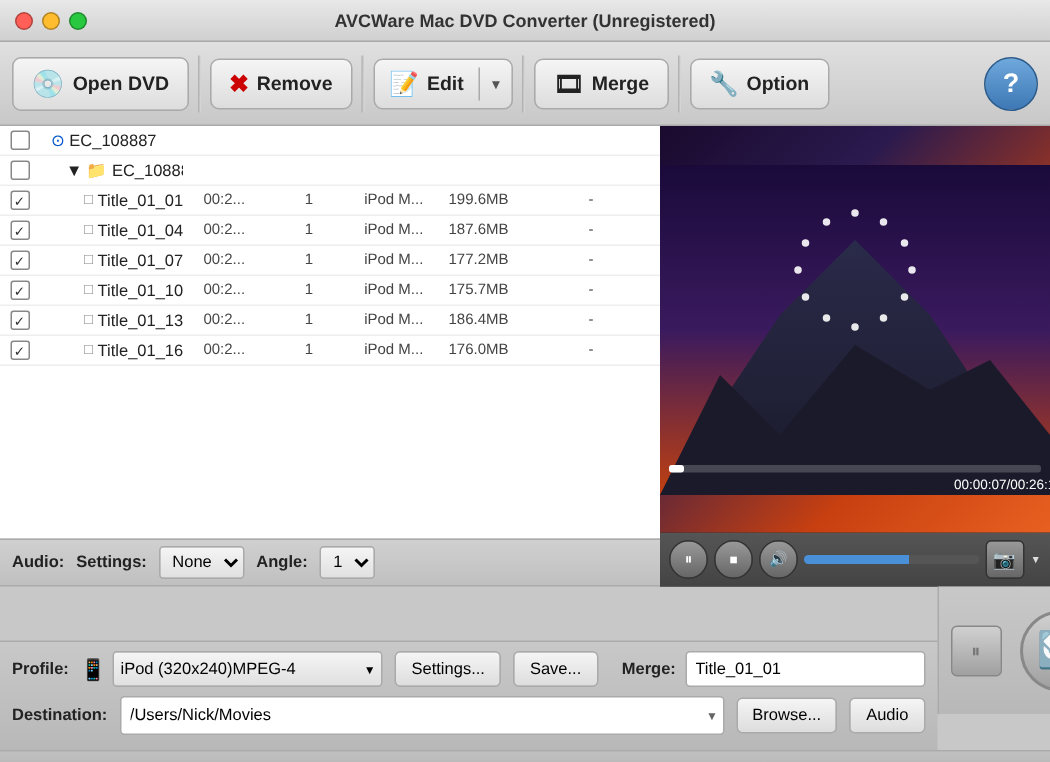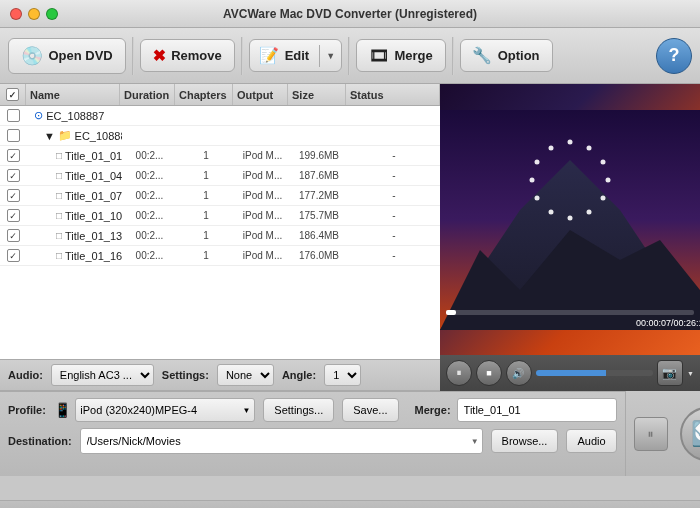--- a/index.html
+++ b/index.html
@@ -448,20 +448,21 @@
     }
 
     .bottom-section {
       display: flex;
       height: 109px;
     }
     .bottom-left {
       flex: 1;
       display: flex;
       flex-direction: column;
+      margin-top: 36px;
     }
   </style>
 </head>
 <body>
 
 <div class="title-bar">
   <div class="title-bar-buttons">
     <div class="tb-btn tb-close"></div>
     <div class="tb-btn tb-min"></div>
     <div class="tb-btn tb-max"></div>
@@ -508,31 +509,20 @@
 
   <div class="help-btn">
     <span>?</span>
   </div>
 </div>
 
 <div class="main-area">
 
   <div class="left-area">
 
-    <div class="file-table-header">
-      <div class="col-check">
-        <div class="checkbox checked"></div>
-      </div>
-      <div class="col col-name">Name</div>
-      <div class="col col-duration">Duration</div>
-      <div class="col col-chapters">Chapters</div>
-      <div class="col col-output">Output</div>
-      <div class="col col-size">Size</div>
-      <div class="col col-status">Status</div>
-    </div>
 
     <div class="file-tree">
 
       <div class="tree-item">
         <div class="check-cell">
           <div class="checkbox"></div>
         </div>
         <div class="name-cell">
           <span style="padding-left:4px; color:#0055cc; font-size:11px;">⊙</span>
           <span>EC_108887</span>
@@ -646,23 +636,20 @@
         <div class="data-cell col-duration" style="font-size:10px;">00:2...</div>
         <div class="data-cell col-chapters" style="font-size:10px;">1</div>
         <div class="data-cell col-output" style="font-size:10px;">iPod M...</div>
         <div class="data-cell col-size" style="font-size:10px;">176.0MB</div>
         <div class="data-cell col-status" style="font-size:10px;">-</div>
       </div>
     </div>
 
     <div class="bottom-controls">
       <span class="label-text">Audio:</span>
-      <select>
-        <option>English AC3 ...</option>
-      </select>
       <span class="label-text">Settings:</span>
       <select>
         <option>None</option>
       </select>
       <span class="label-text">Angle:</span>
       <select>
         <option>1</option>
       </select>
     </div>
   </div>

